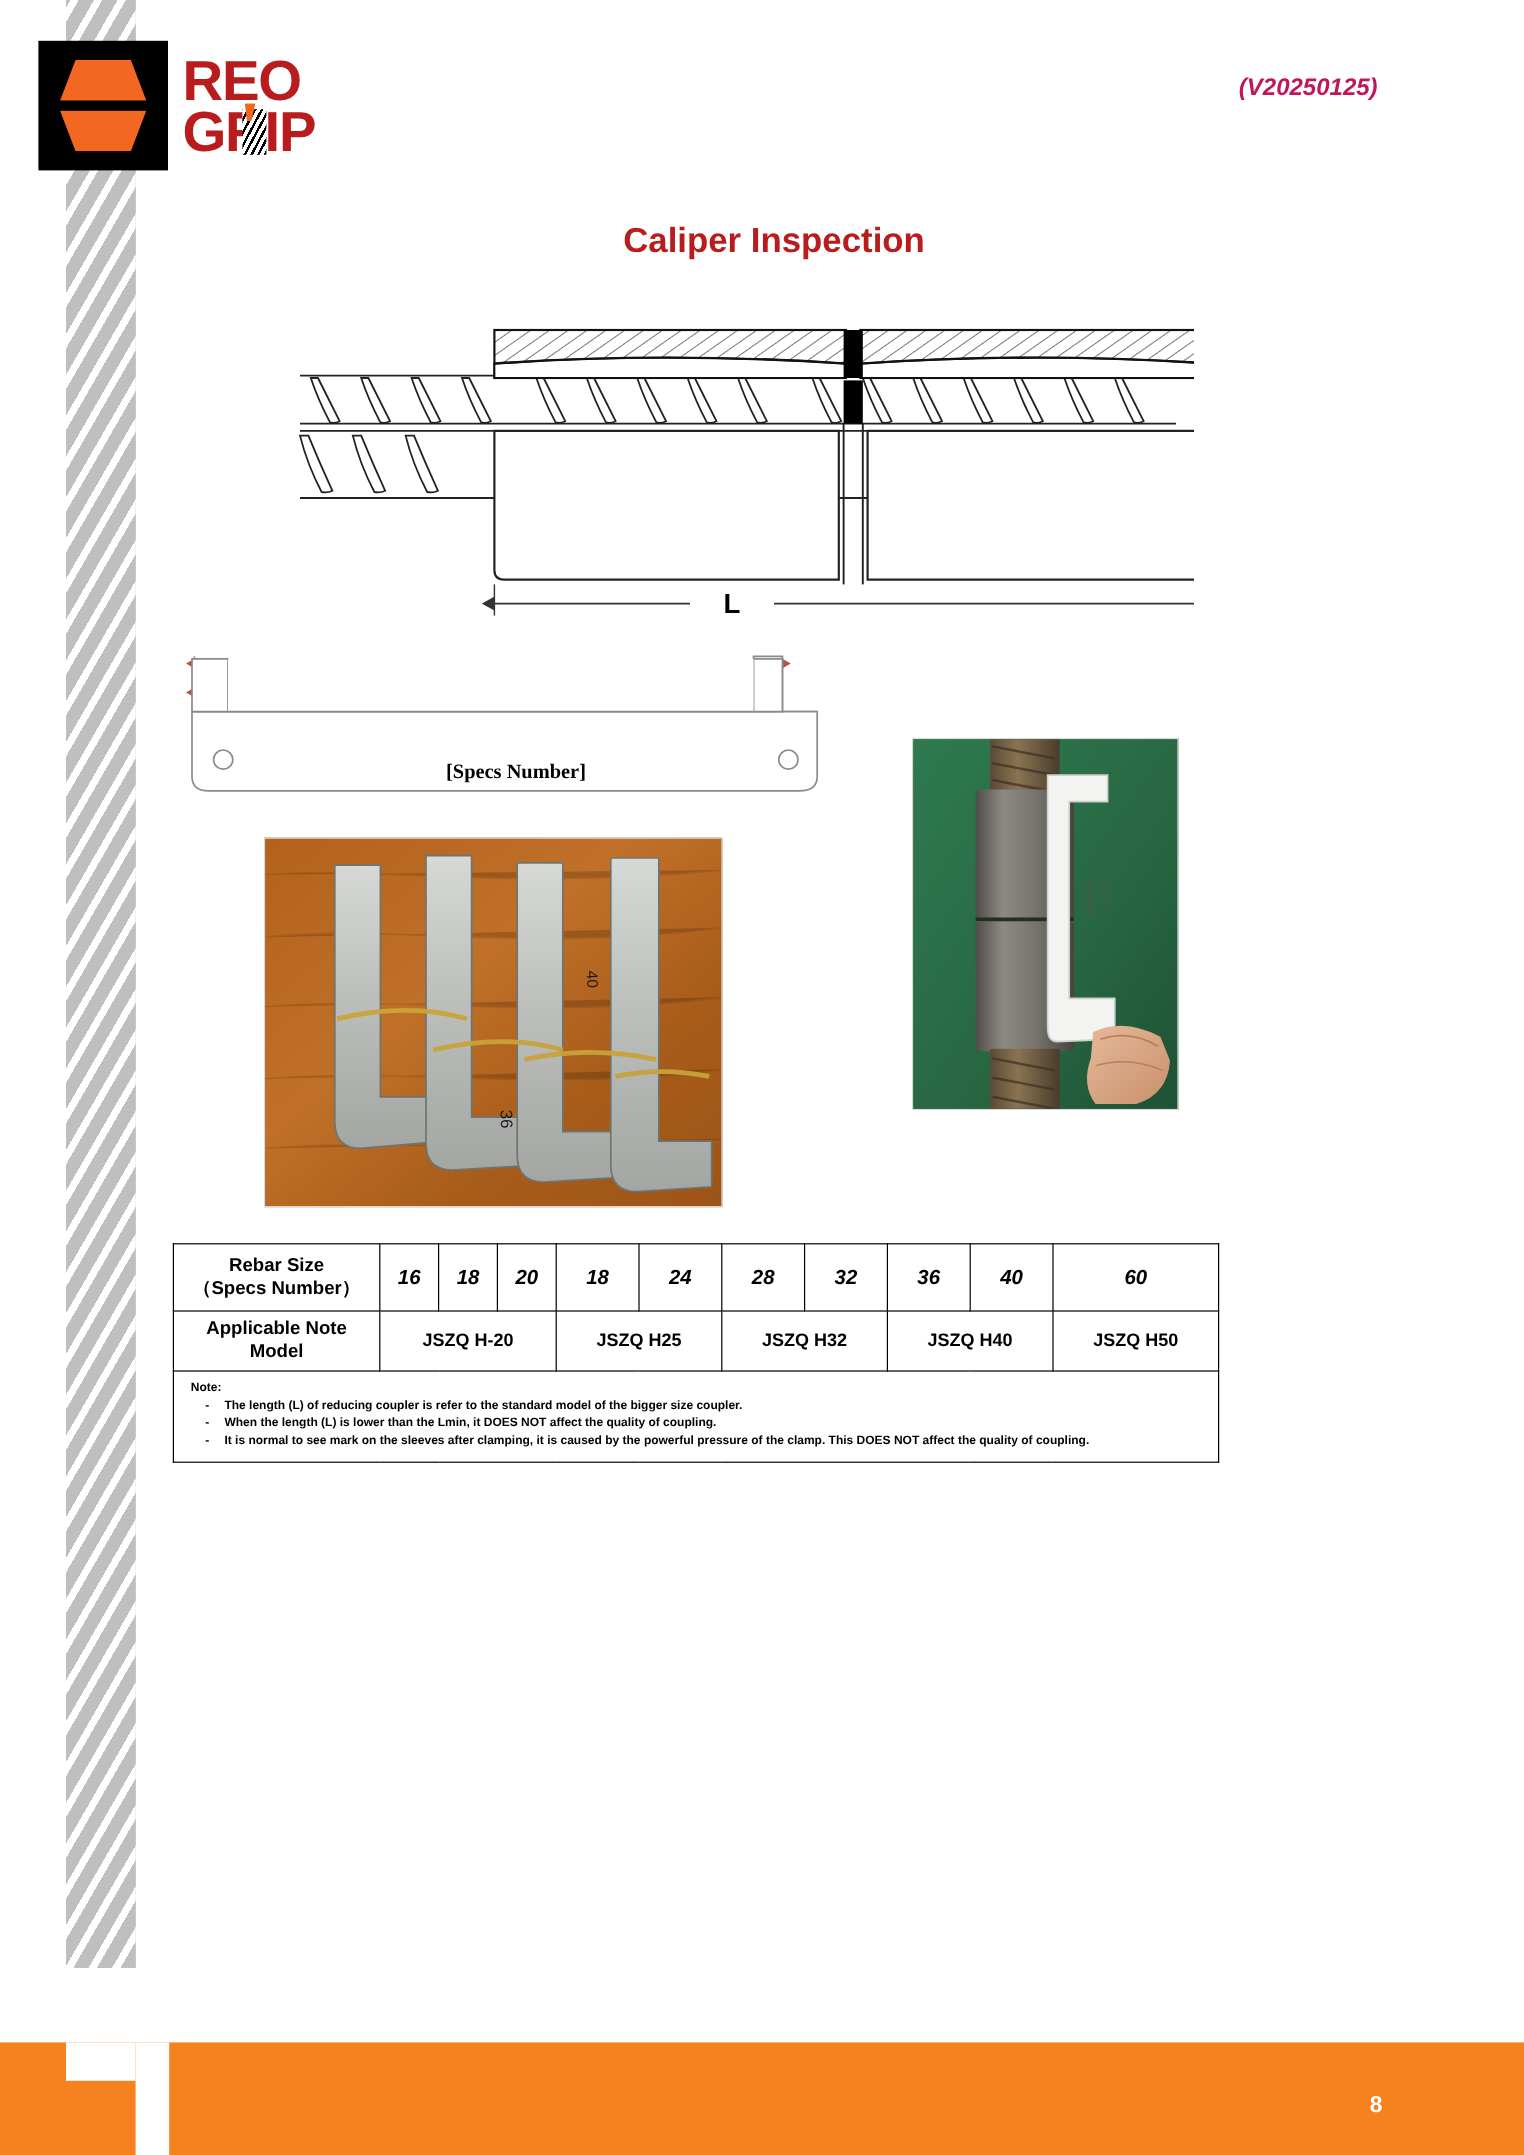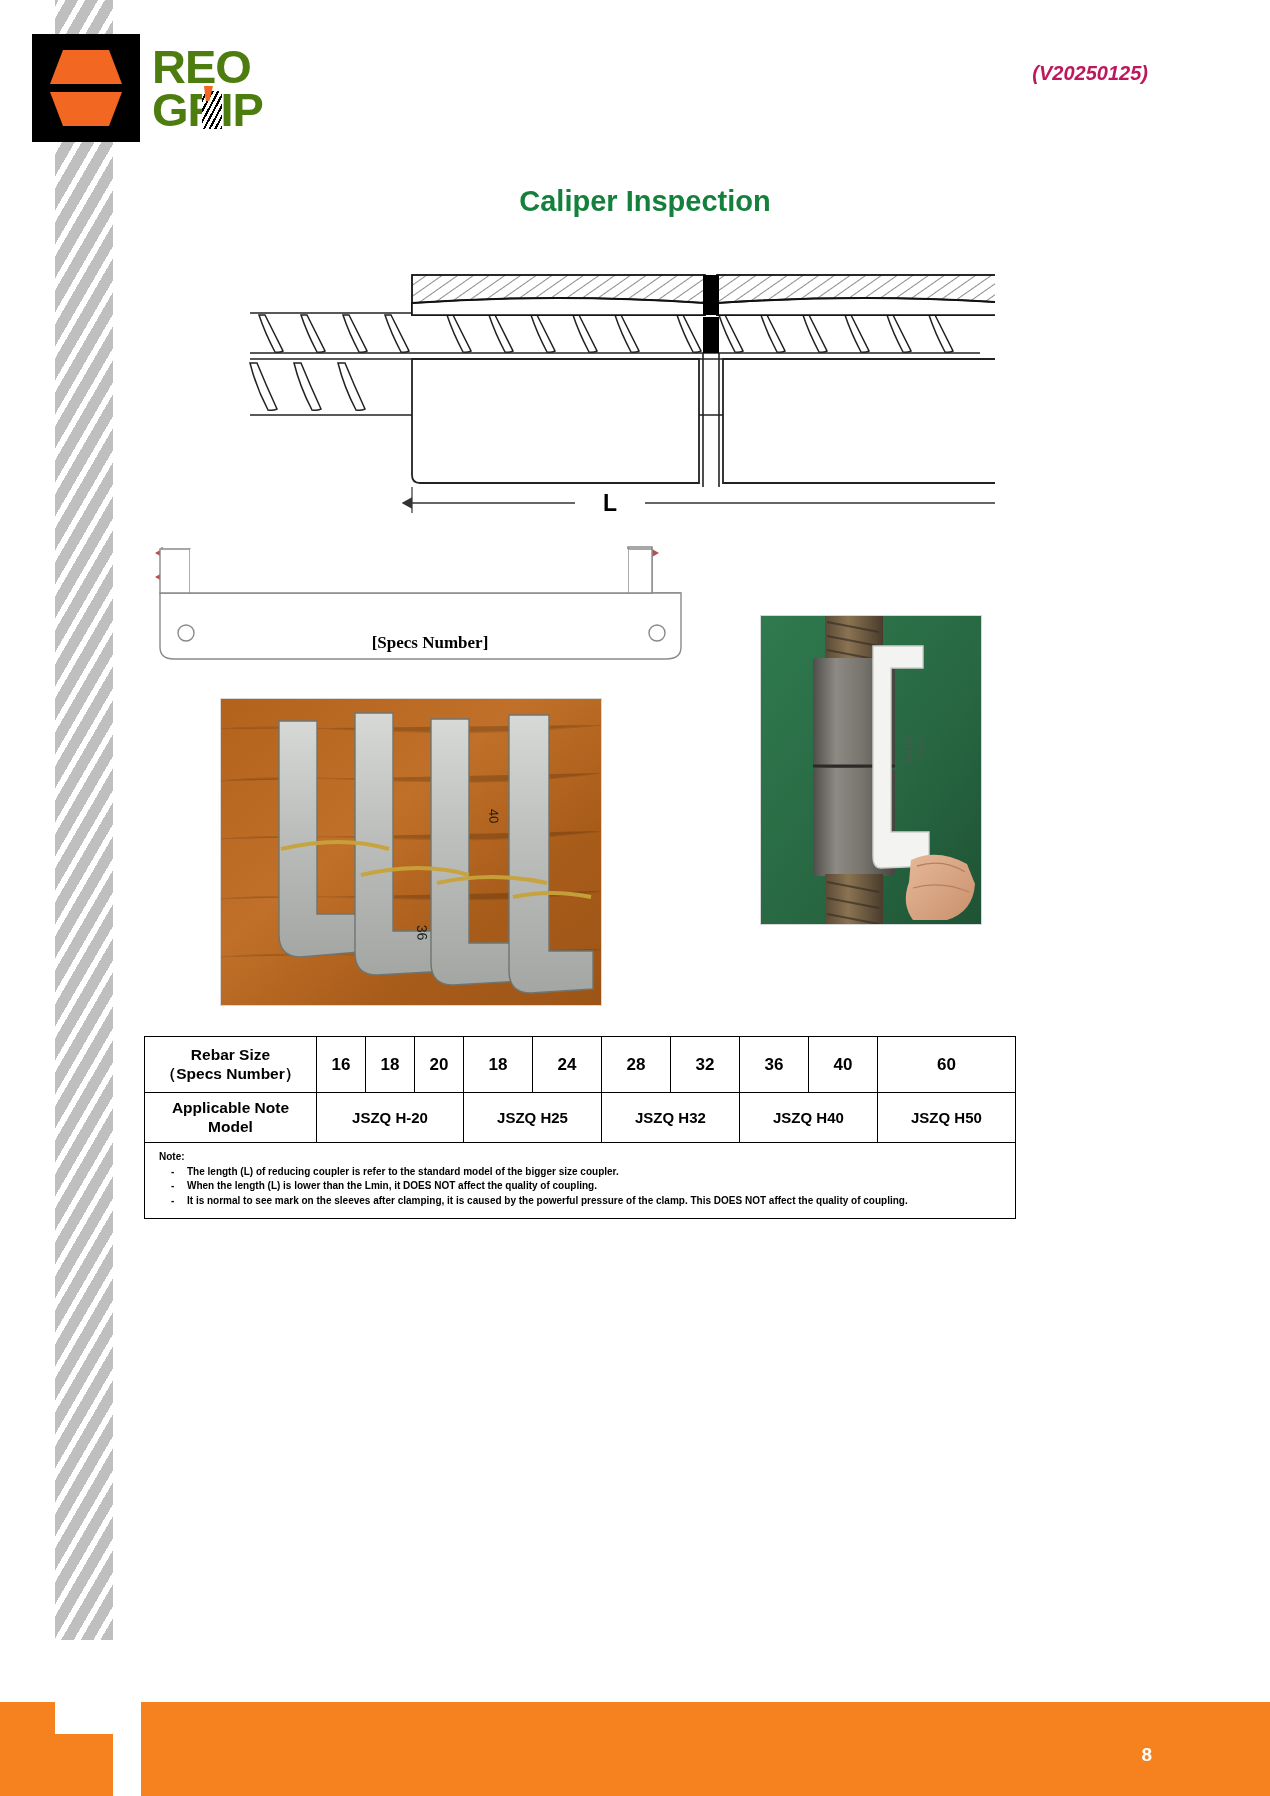--- a/index.html
+++ b/index.html
@@ -51,21 +51,21 @@
   }
   .hexframe {
     position: absolute; left: 11px; top: 11px;
     width: 86px; height: 86px;
     border: 4px solid #000;
   }
   .logo-text {
     font-family: "Liberation Sans", sans-serif;
     font-weight: bold;
     line-height: 0.92;
-    color: #4d7c0f;
+    color: #b91c1c;
     font-size: 47px;
     letter-spacing: -1px;
   }
   .logo-text .line2 { position: relative; display: inline-block; }
   .logo-text .line2 .slashes {
     position: absolute; left: 50px; top: 3px;
     width: 20px; height: 38px;
     background-image: repeating-linear-gradient(-62deg,#000 0 2px,#fff 2px 5px);
   }
   .logo-text .line2 .dot {
@@ -83,21 +83,21 @@
     color: #be185d;
   }
 
   
   .page-title {
     position: absolute;
     left: 0; right: 0; top: 185px;
     text-align: center;
     font-size: 29px;
     font-weight: bold;
-    color: #15803d;
+    color: #b91c1c;
     padding-left: 20px;
   }
 
   
   .coupler-drawing {
     position: absolute;
     left: 235px; top: 255px;
     width: 760px; height: 260px;
   }
 
@@ -151,21 +151,21 @@
     font-weight: bold;
     color: #000;
     padding: 3px 2px;
   }
   .spec-table .rowhead {
     width: 172px;
     font-size: 15.5px;
     line-height: 1.22;
     padding: 5px 2px;
   }
-  .spec-table .val { font-size: 17px; }
+  .spec-table .val { font-size: 17px; font-style: italic; }
   .spec-table tr.r1 td { height: 56px; }
   .spec-table tr.r2 td { height: 62px; }
   .spec-table tr.r3 td { height: 50px; }
   .notes-cell {
     text-align: left !important;
     font-weight: bold;
     font-size: 10px;
     line-height: 1.42;
     padding: 7px 10px 10px 14px !important;
   }

